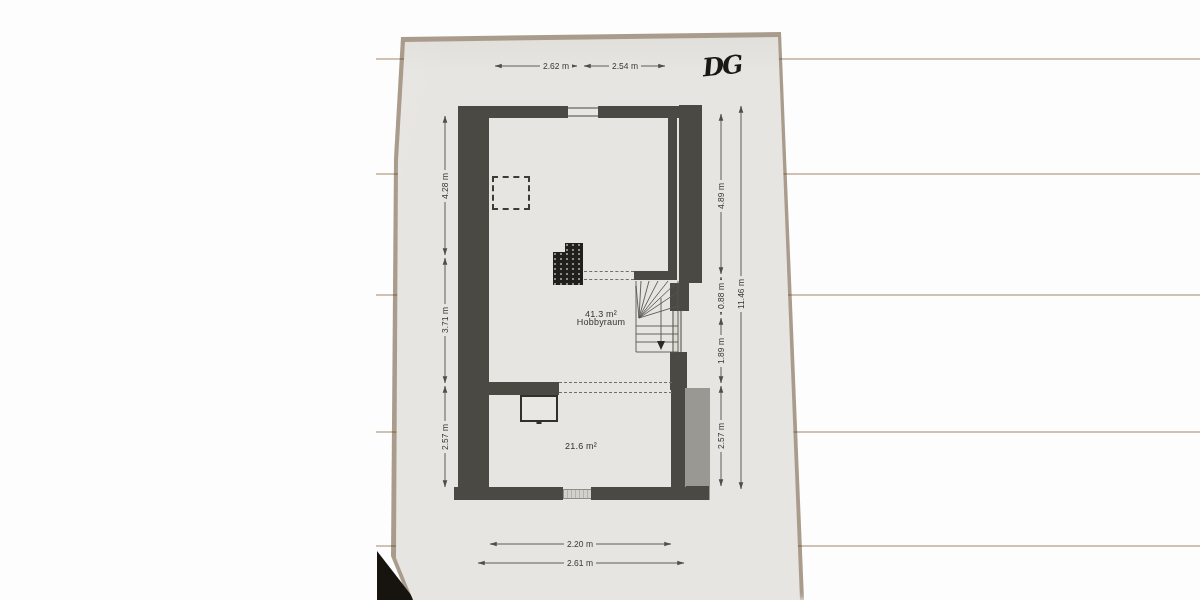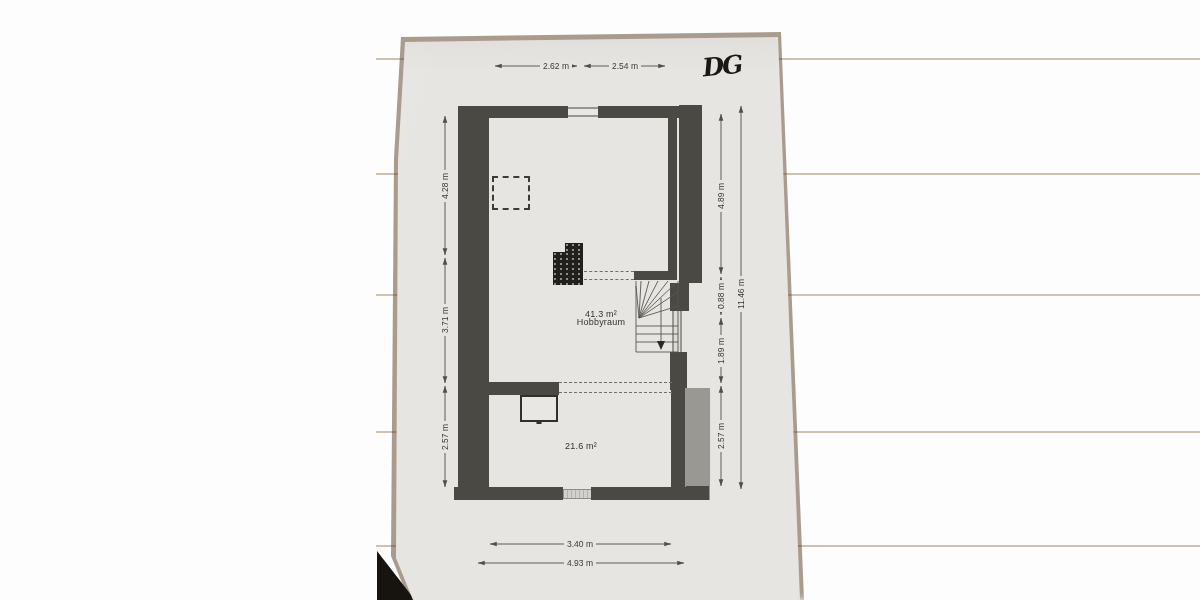--- a/index.html
+++ b/index.html
@@ -135,22 +135,22 @@
   <div class="dim" style="left:556px;top:66px">2.62 m</div>
   <div class="dim" style="left:625px;top:66px">2.54 m</div>
   <div class="dim v" style="left:445px;top:186px">4.28 m</div>
   <div class="dim v" style="left:445px;top:320px">3.71 m</div>
   <div class="dim v" style="left:445px;top:437px">2.57 m</div>
   <div class="dim v" style="left:721px;top:196px">4.89 m</div>
   <div class="dim v" style="left:721px;top:296px">0.88 m</div>
   <div class="dim v" style="left:721px;top:351px">1.89 m</div>
   <div class="dim v" style="left:721px;top:436px">2.57 m</div>
   <div class="dim v" style="left:741px;top:294px">11.46 m</div>
-  <div class="dim" style="left:580px;top:544px">3.40 m</div>
-  <div class="dim" style="left:580px;top:563px">4.93 m</div>
+  <div class="dim" style="left:580px;top:544px">2.20 m</div>
+  <div class="dim" style="left:580px;top:563px">2.61 m</div>
 
   <div class="room-label" style="left:601px;top:322px">Hobbyraum</div>
   <div class="room-label" style="left:601px;top:314px">41.3 m²</div>
   <div class="room-label" style="left:581px;top:446px">21.6 m²</div>
 
   <div id="floor-tag">DG</div>
 
 </div>
 
 </body></html>

